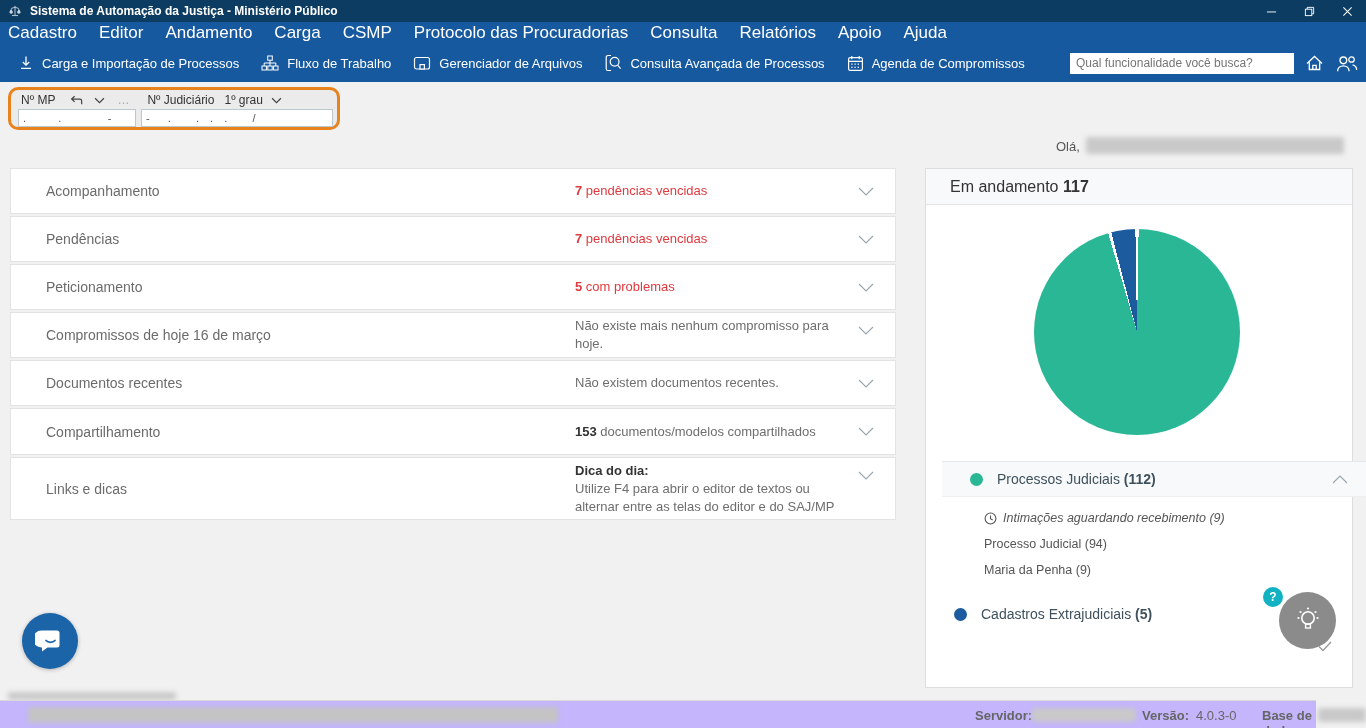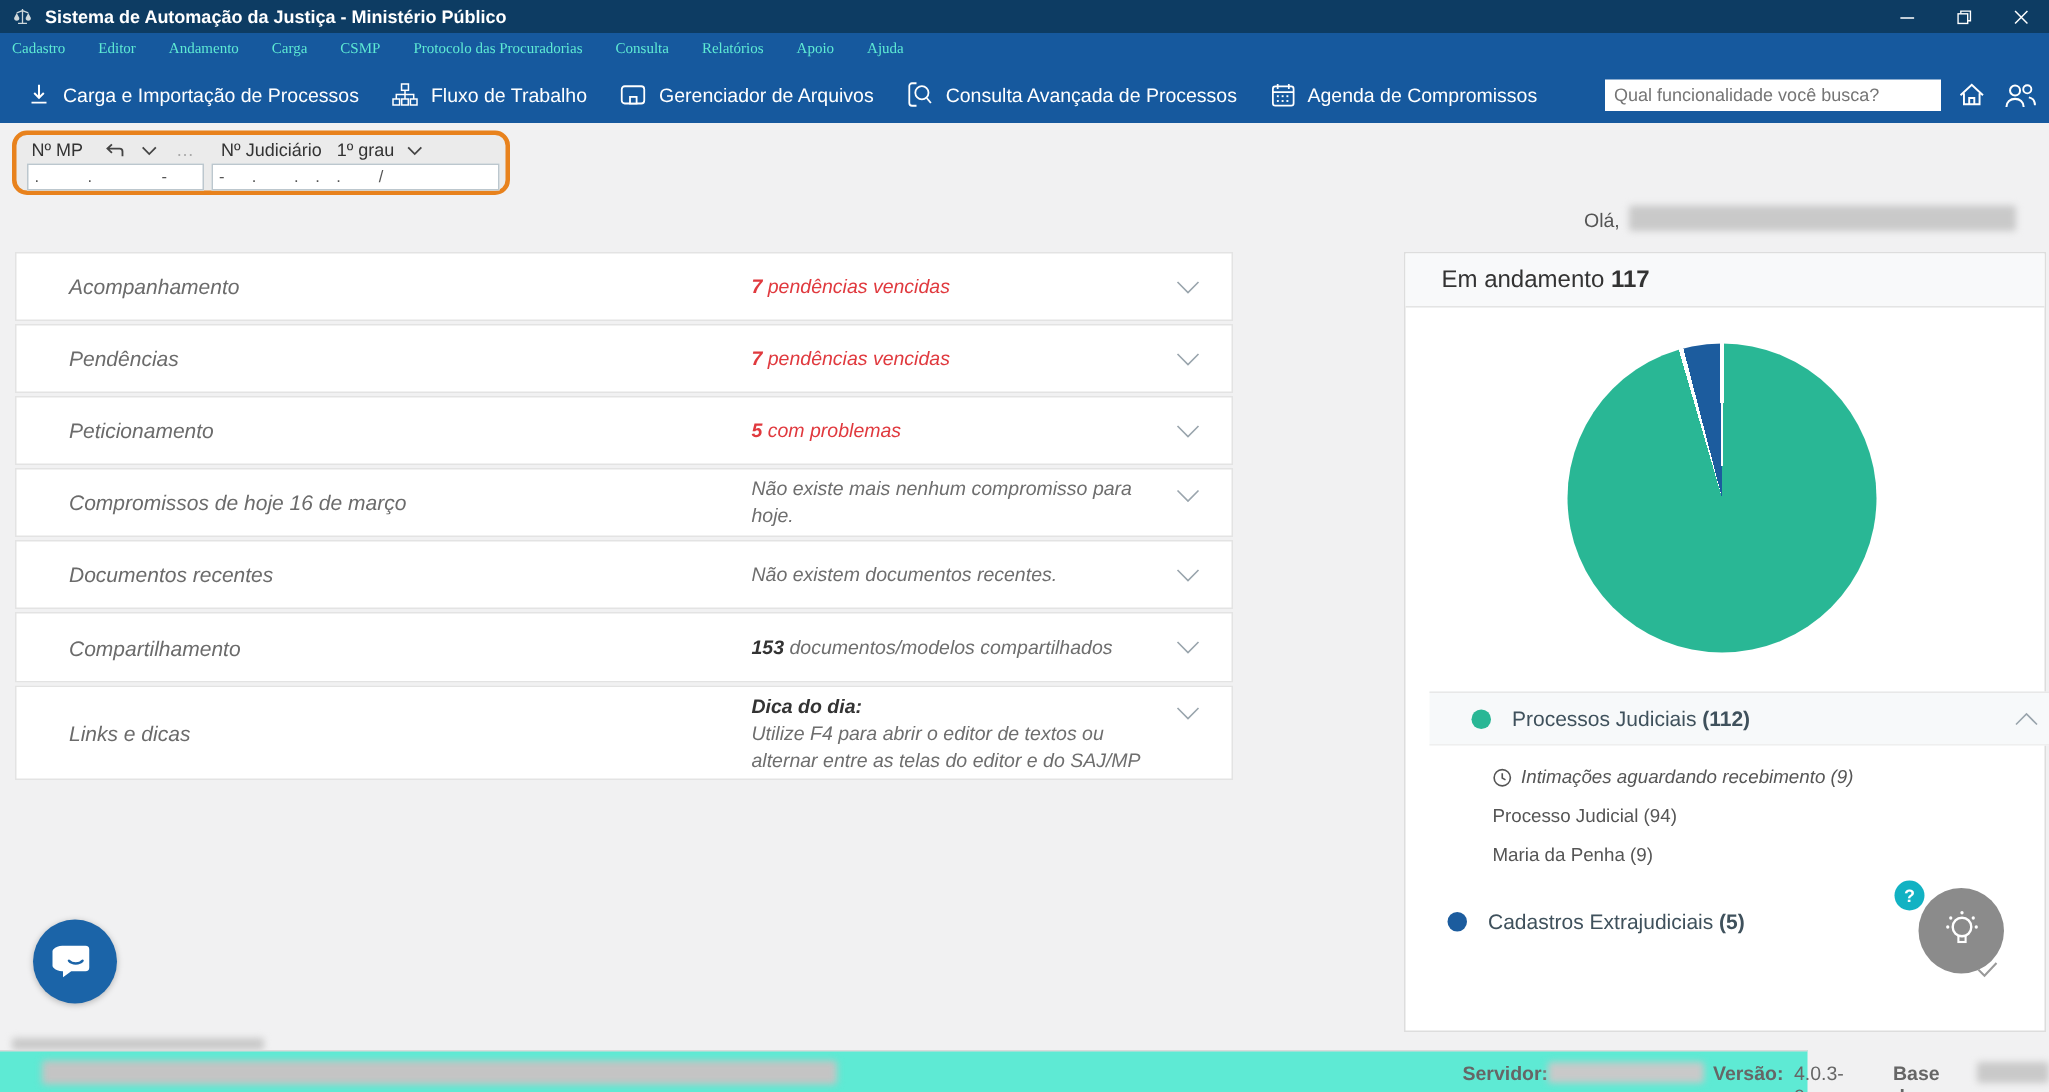--- a/index.html
+++ b/index.html
@@ -10,21 +10,21 @@
   .titlebar { position:absolute; left:0; top:0; width:1366px; height:22px; background:#0d3c63;
               display:flex; align-items:center; color:#fff; }
   .titlebar .app-ico { margin:0 8px 0 8px; display:flex; }
   .titlebar .title { font-size:12px; font-weight:bold; }
   .win-controls { margin-left:auto; display:flex; height:100%; }
   .win-btn { width:38px; height:22px; display:flex; align-items:center; justify-content:center; cursor:default; }
 
   
   .menubar { position:absolute; left:0; top:22px; width:1366px; height:22px; background:#16599e;
              display:flex; align-items:center; padding-left:8px; gap:0; }
-  .menu-item { color:#5eead4; font-size:10px; padding:0 11px 0 11px; line-height:22px;font-family:Liberation Serif, serif; }
+  .menu-item { color:#ffffff; font-size:17px; padding:0 11px 0 11px; line-height:22px; }
   .menu-item:first-child { padding-left:0; }
 
   
   .toolbar { position:absolute; left:0; top:44px; width:1366px; height:38px; background:#16599e;
              display:flex; align-items:center; padding-left:18px; }
   .tool-btn { display:flex; align-items:center; gap:8px; color:#fff; font-size:13px; margin-right:22px; white-space:nowrap; }
   .tool-btn svg { flex:none; }
   .toolbar-right { margin-left:auto; display:flex; align-items:center; margin-right:8px; gap:10px; }
   .func-search { width:224px; height:21px; border:none; background:#fff; font-family:"Liberation Sans",sans-serif;
                  font-size:12px; padding:0 6px; color:#222; }
@@ -37,49 +37,49 @@
                        font-family:"Liberation Sans",sans-serif; font-size:11px; color:#555; letter-spacing:4px; padding:0 4px; }
   .mp-input { left:7px; width:118px; }
   .jud-input { left:130px; width:192px; }
 
   
   .greeting { position:absolute; left:1056px; top:139px; font-size:13px; color:#555; }
   .redacted { background:#c9c9c9; filter:blur(2.5px); border-radius:2px; position:absolute; }
   .greet-blur { left:1086px; top:137px; width:258px; height:17px; }
 
   
-  .cards { position:absolute; left:10px; top:168px; width:812px; display:flex; flex-direction:column; gap:2px;font-style:italic; }
+  .cards { position:absolute; left:10px; top:168px; width:886px; display:flex; flex-direction:column; gap:2px; }
   .card { background:#fff; border:1px solid #e3e3e3; display:flex; align-items:center; padding-left:35px; }
   .card .acc-title { flex:1; font-size:14px; color:#6b6b6b; }
   .acc-status { width:262px; font-size:13px; line-height:18px; color:#6e6e6e; }
   .acc-status.alert { color:#e0393e; }
   .acc-status b { font-weight:bold; }
   .acc-status.normal b { color:#333; }
   .acc-status.tip b { color:#333; display:block; }
   .acc-chevron { width:58px; display:flex; justify-content:center; }
   .card.tall .acc-chevron { align-self:flex-start; margin-top:13px; }
 
   
-  .panel { position:absolute; left:925px; top:168px; width:428px; height:520px; background:#fff; border:1px solid #ddd;margin-left:11px; }
+  .panel { position:absolute; left:925px; top:168px; width:428px; height:520px; background:#fff; border:1px solid #ddd; }
   .panel-header { height:36px; background:#f8f9fa; border-bottom:1px solid #e4e4e4; line-height:35px;
                   padding-left:24px; font-size:16px; color:#333; }
   .panel-header b { font-weight:bold; }
   .pie { position:absolute; left:108px; top:60px; width:206px; height:206px; border-radius:50%; }
   .legend-main { position:absolute; left:16px; top:292px; width:100%; height:36px; background:#f7f9fa;
                  border-top:1px solid #e8e8e8; border-bottom:1px solid #efefef; display:flex; align-items:center; }
   .dot { width:13px; height:13px; border-radius:50%; margin:0 14px 0 28px; flex:none; }
   .legend-label { font-size:14px; color:#3f515c; }
   .legend-label b { font-weight:bold; }
   .legend-main .chev { margin-left:auto; margin-right:20px; display:flex; }
   .subitem { position:absolute; left:58px; font-size:12.5px; color:#555; display:flex; align-items:center; gap:6px; }
   .subitem.it { font-style:italic; }
   .legend-row { position:absolute; left:0; width:100%; display:flex; align-items:center; }
 
   
-  .statusbar { position:absolute; left:0; top:700px; width:1205px; height:28px; background:#5eead4; border-top:1px solid #d9d9d9; }
+  .statusbar { position:absolute; left:0; top:700px; width:1316px; height:28px; background:#c4b5fd; border-top:1px solid #d9d9d9; }
   .statusbar .lbl { position:absolute; top:7px; font-size:13px; font-weight:bold; color:#666; }
   .statusbar .val { position:absolute; top:7px; font-size:13px; color:#666; }
   .sb-blur-left { left:28px; top:6px; width:530px; height:16px; background:#c4c4c4; }
   .sb-blur-srv { left:1032px; top:7px; width:104px; height:14px; }
   .sb-blur-db { left:1318px; top:7px; width:48px; height:14px; }
 
   
   .fab { position:absolute; border-radius:50%; display:flex; align-items:center; justify-content:center; }
   .fab-chat { left:22px; top:613px; width:56px; height:56px; background:#1b64a8; box-shadow:0 1px 4px rgba(0,0,0,.25); }
   .fab-bulb { left:1279px; top:592px; width:57px; height:57px; background:#8b8b8b; }

